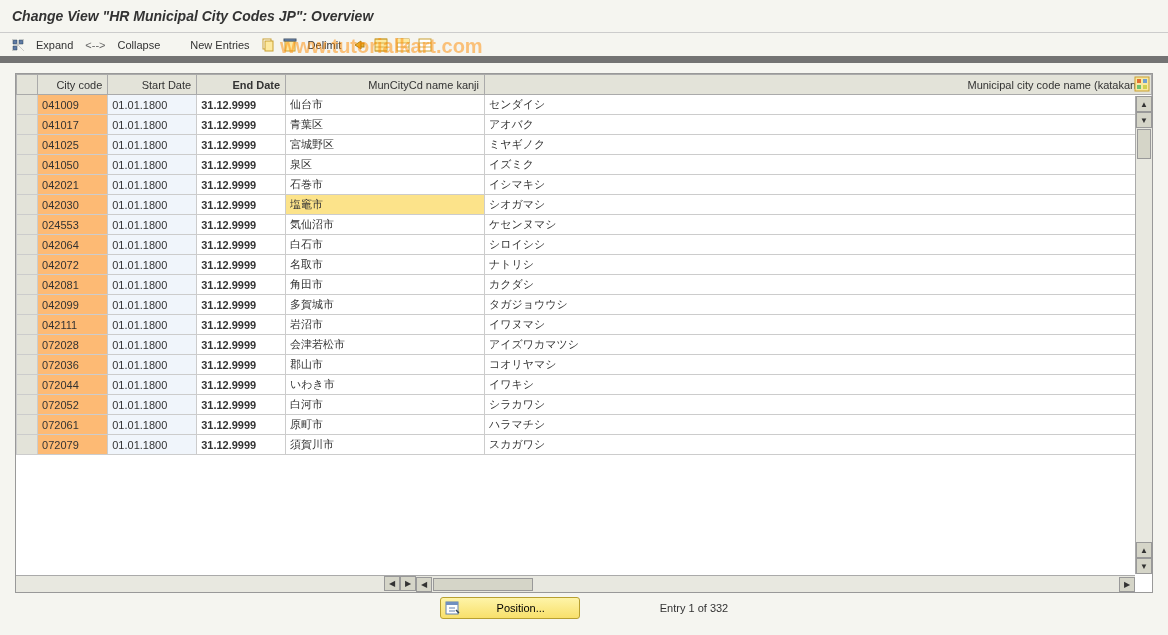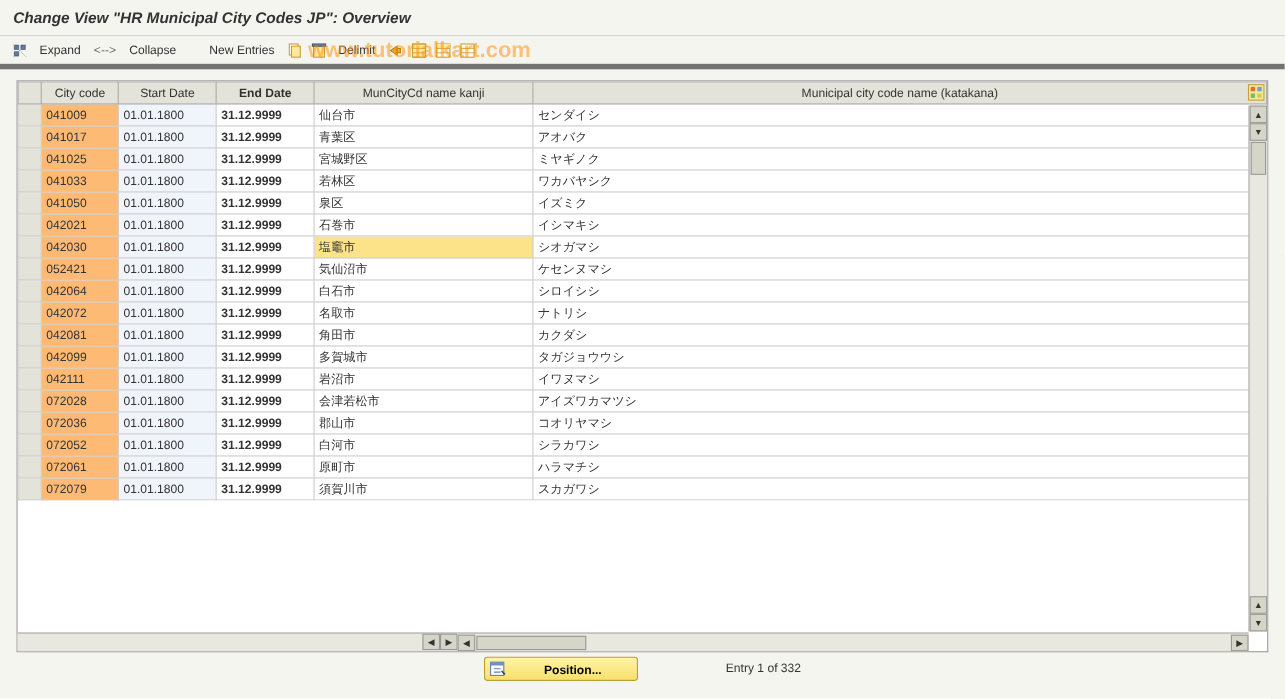--- a/index.html
+++ b/index.html
@@ -1,31 +1,31 @@
 <!DOCTYPE html>
 <html><head>
   <meta charset="utf-8">
   <style>
     * { margin: 0; padding: 0; box-sizing: border-box; }
     body { font-family: Arial, sans-serif; font-size: 11px; background: #f5f5f0; width: 1168px; height: 635px; overflow: hidden; }
     
     .title-bar { background: #f5f5f0; padding: 8px 12px; font-size: 14px; font-weight: bold; font-style: italic; color: #333; border-bottom: 1px solid #ccc; }
     
-    .toolbar { background: #f5f5f0; padding: 5px 10px; display: flex; align-items: center; gap: 6px; border-bottom: 5px solid #737373; height: 30px; }
+    .toolbar { background: #f5f5f0; padding: 5px 10px; display: flex; align-items: center; gap: 6px; border-bottom: 7px solid #737373; height: 30px; }
     .toolbar-icon { width: 16px; height: 16px; display: inline-flex; align-items: center; justify-content: center; cursor: pointer; }
     .toolbar-text { font-size: 11px; color: #333; padding: 0 4px; cursor: pointer; }
     .toolbar-sep { color: #666; padding: 0 2px; }
     
     .watermark { position: absolute; top: 35px; left: 280px; color: rgba(255,140,0,0.5); font-size: 20px; font-weight: bold; z-index: 100; pointer-events: none; }
     
     .table-container { margin: 10px 15px 5px 15px; background: #fff; border: 1px solid #999; position: relative; height: 520px; }
     .table-wrapper { overflow: hidden; position: relative; }
     
     table { border-collapse: collapse; width: 100%; table-layout: fixed; }
-    th { background: #e3e3d9; border: 1px solid #aaa; padding: 3px 5px; text-align: center; font-weight: normal; font-size: 11px; color: #333; cursor: pointer; height: 20px; }
+    th { background: #e3e3d9; border: 1px solid #aaa; padding: 3px 5px; text-align: right; font-weight: normal; font-size: 11px; color: #333; cursor: pointer; height: 20px; }
     td { border: 1px solid #ccc; padding: 2px 4px; font-size: 11px; color: #333; height: 20px; background: #fff; }
     
     .col-handle { width: 18px; background: #e3e3d9 !important; }
     .col-citycode { width: 60px; }
     .col-startdate { width: 76px; }
     .col-enddate { width: 76px; font-weight: bold; }
     .col-kanji { width: 170px; }
     .col-katakana { width: 570px; }
     
     td.col-citycode { background: #fdba74; }
@@ -40,21 +40,21 @@
     .vscroll-track { flex: 1; position: relative; height: calc(100% - 64px); }
     .vscroll-thumb { width: 14px; height: 30px; background: #d5d5c8; border: 1px solid #999; margin: 1px; cursor: pointer; }
     
     .hscroll { position: absolute; left: 400px; right: 17px; bottom: 0; height: 17px; background: #e8e8e0; border-top: 1px solid #aaa; display: flex; align-items: center; }
     .hscroll-small { position: absolute; left: 0; width: 400px; bottom: 0; height: 17px; background: #e8e8e0; border-top: 1px solid #aaa; display: flex; justify-content: flex-end; }
     .hscroll-btn { width: 16px; height: 15px; background: #d5d5c8; border: 1px solid #999; display: flex; align-items: center; justify-content: center; cursor: pointer; font-size: 8px; color: #333; }
     .hscroll-track { flex: 1; position: relative; }
     .hscroll-thumb { height: 13px; width: 100px; background: #d5d5c8; border: 1px solid #999; margin: 1px; cursor: pointer; }
     
     .footer { display: flex; align-items: center; justify-content: center; gap: 80px; padding: 8px 0; position: absolute; bottom: 8px; left: 0; right: 0; }
-    .position-btn { display: flex; align-items: flex-end; background: linear-gradient(#fef4a8, #f8e06b); border: 1px solid #b8a030; border-radius: 3px; padding: 2px 4px; cursor: pointer; min-width: 140px; font-weight: bold; }
+    .position-btn { display: flex; align-items: center; background: linear-gradient(#fef4a8, #f8e06b); border: 1px solid #b8a030; border-radius: 3px; padding: 2px 4px; cursor: pointer; min-width: 140px; }
     .position-btn-icon { width: 16px; height: 16px; margin-right: 6px; }
     .position-btn-label { flex: 1; text-align: center; font-size: 11px; }
     .entry-text { font-size: 11px; color: #333; }
   </style>
 </head>
 <body>
 
 <div class="title-bar">Change View "HR Municipal City Codes JP": Overview</div>
 
 <div class="toolbar">
@@ -153,28 +153,20 @@
           <tr>
             <td class="col-handle"></td>
             <td class="col-citycode">041025</td>
             <td class="col-startdate">01.01.1800</td>
             <td class="col-enddate">31.12.9999</td>
             <td class="col-kanji">宮城野区</td>
             <td class="col-katakana">ミヤギノク</td>
           </tr>
           <tr>
             <td class="col-handle"></td>
-            <td class="col-citycode">041033</td>
-            <td class="col-startdate">01.01.1800</td>
-            <td class="col-enddate">31.12.9999</td>
-            <td class="col-kanji">若林区</td>
-            <td class="col-katakana">ワカバヤシク</td>
-          </tr>
-          <tr>
-            <td class="col-handle"></td>
             <td class="col-citycode">041050</td>
             <td class="col-startdate">01.01.1800</td>
             <td class="col-enddate">31.12.9999</td>
             <td class="col-kanji">泉区</td>
             <td class="col-katakana">イズミク</td>
           </tr>
           <tr>
             <td class="col-handle"></td>
             <td class="col-citycode">042021</td>
             <td class="col-startdate">01.01.1800</td>
@@ -185,21 +177,21 @@
           <tr>
             <td class="col-handle"></td>
             <td class="col-citycode">042030</td>
             <td class="col-startdate">01.01.1800</td>
             <td class="col-enddate">31.12.9999</td>
             <td class="col-kanji highlighted">塩竈市</td>
             <td class="col-katakana">シオガマシ</td>
           </tr>
           <tr>
             <td class="col-handle"></td>
-            <td class="col-citycode">052421</td>
+            <td class="col-citycode">024553</td>
             <td class="col-startdate">01.01.1800</td>
             <td class="col-enddate">31.12.9999</td>
             <td class="col-kanji">気仙沼市</td>
             <td class="col-katakana">ケセンヌマシ</td>
           </tr>
           <tr>
             <td class="col-handle"></td>
             <td class="col-citycode">042064</td>
             <td class="col-startdate">01.01.1800</td>
             <td class="col-enddate">31.12.9999</td>
@@ -246,20 +238,28 @@
             <td class="col-kanji">会津若松市</td>
             <td class="col-katakana">アイズワカマツシ</td>
           </tr>
           <tr>
             <td class="col-handle"></td>
             <td class="col-citycode">072036</td>
             <td class="col-startdate">01.01.1800</td>
             <td class="col-enddate">31.12.9999</td>
             <td class="col-kanji">郡山市</td>
             <td class="col-katakana">コオリヤマシ</td>
+          </tr>
+          <tr>
+            <td class="col-handle"></td>
+            <td class="col-citycode">072044</td>
+            <td class="col-startdate">01.01.1800</td>
+            <td class="col-enddate">31.12.9999</td>
+            <td class="col-kanji">いわき市</td>
+            <td class="col-katakana">イワキシ</td>
           </tr>
           <tr>
             <td class="col-handle"></td>
             <td class="col-citycode">072052</td>
             <td class="col-startdate">01.01.1800</td>
             <td class="col-enddate">31.12.9999</td>
             <td class="col-kanji">白河市</td>
             <td class="col-katakana">シラカワシ</td>
           </tr>
           <tr>

